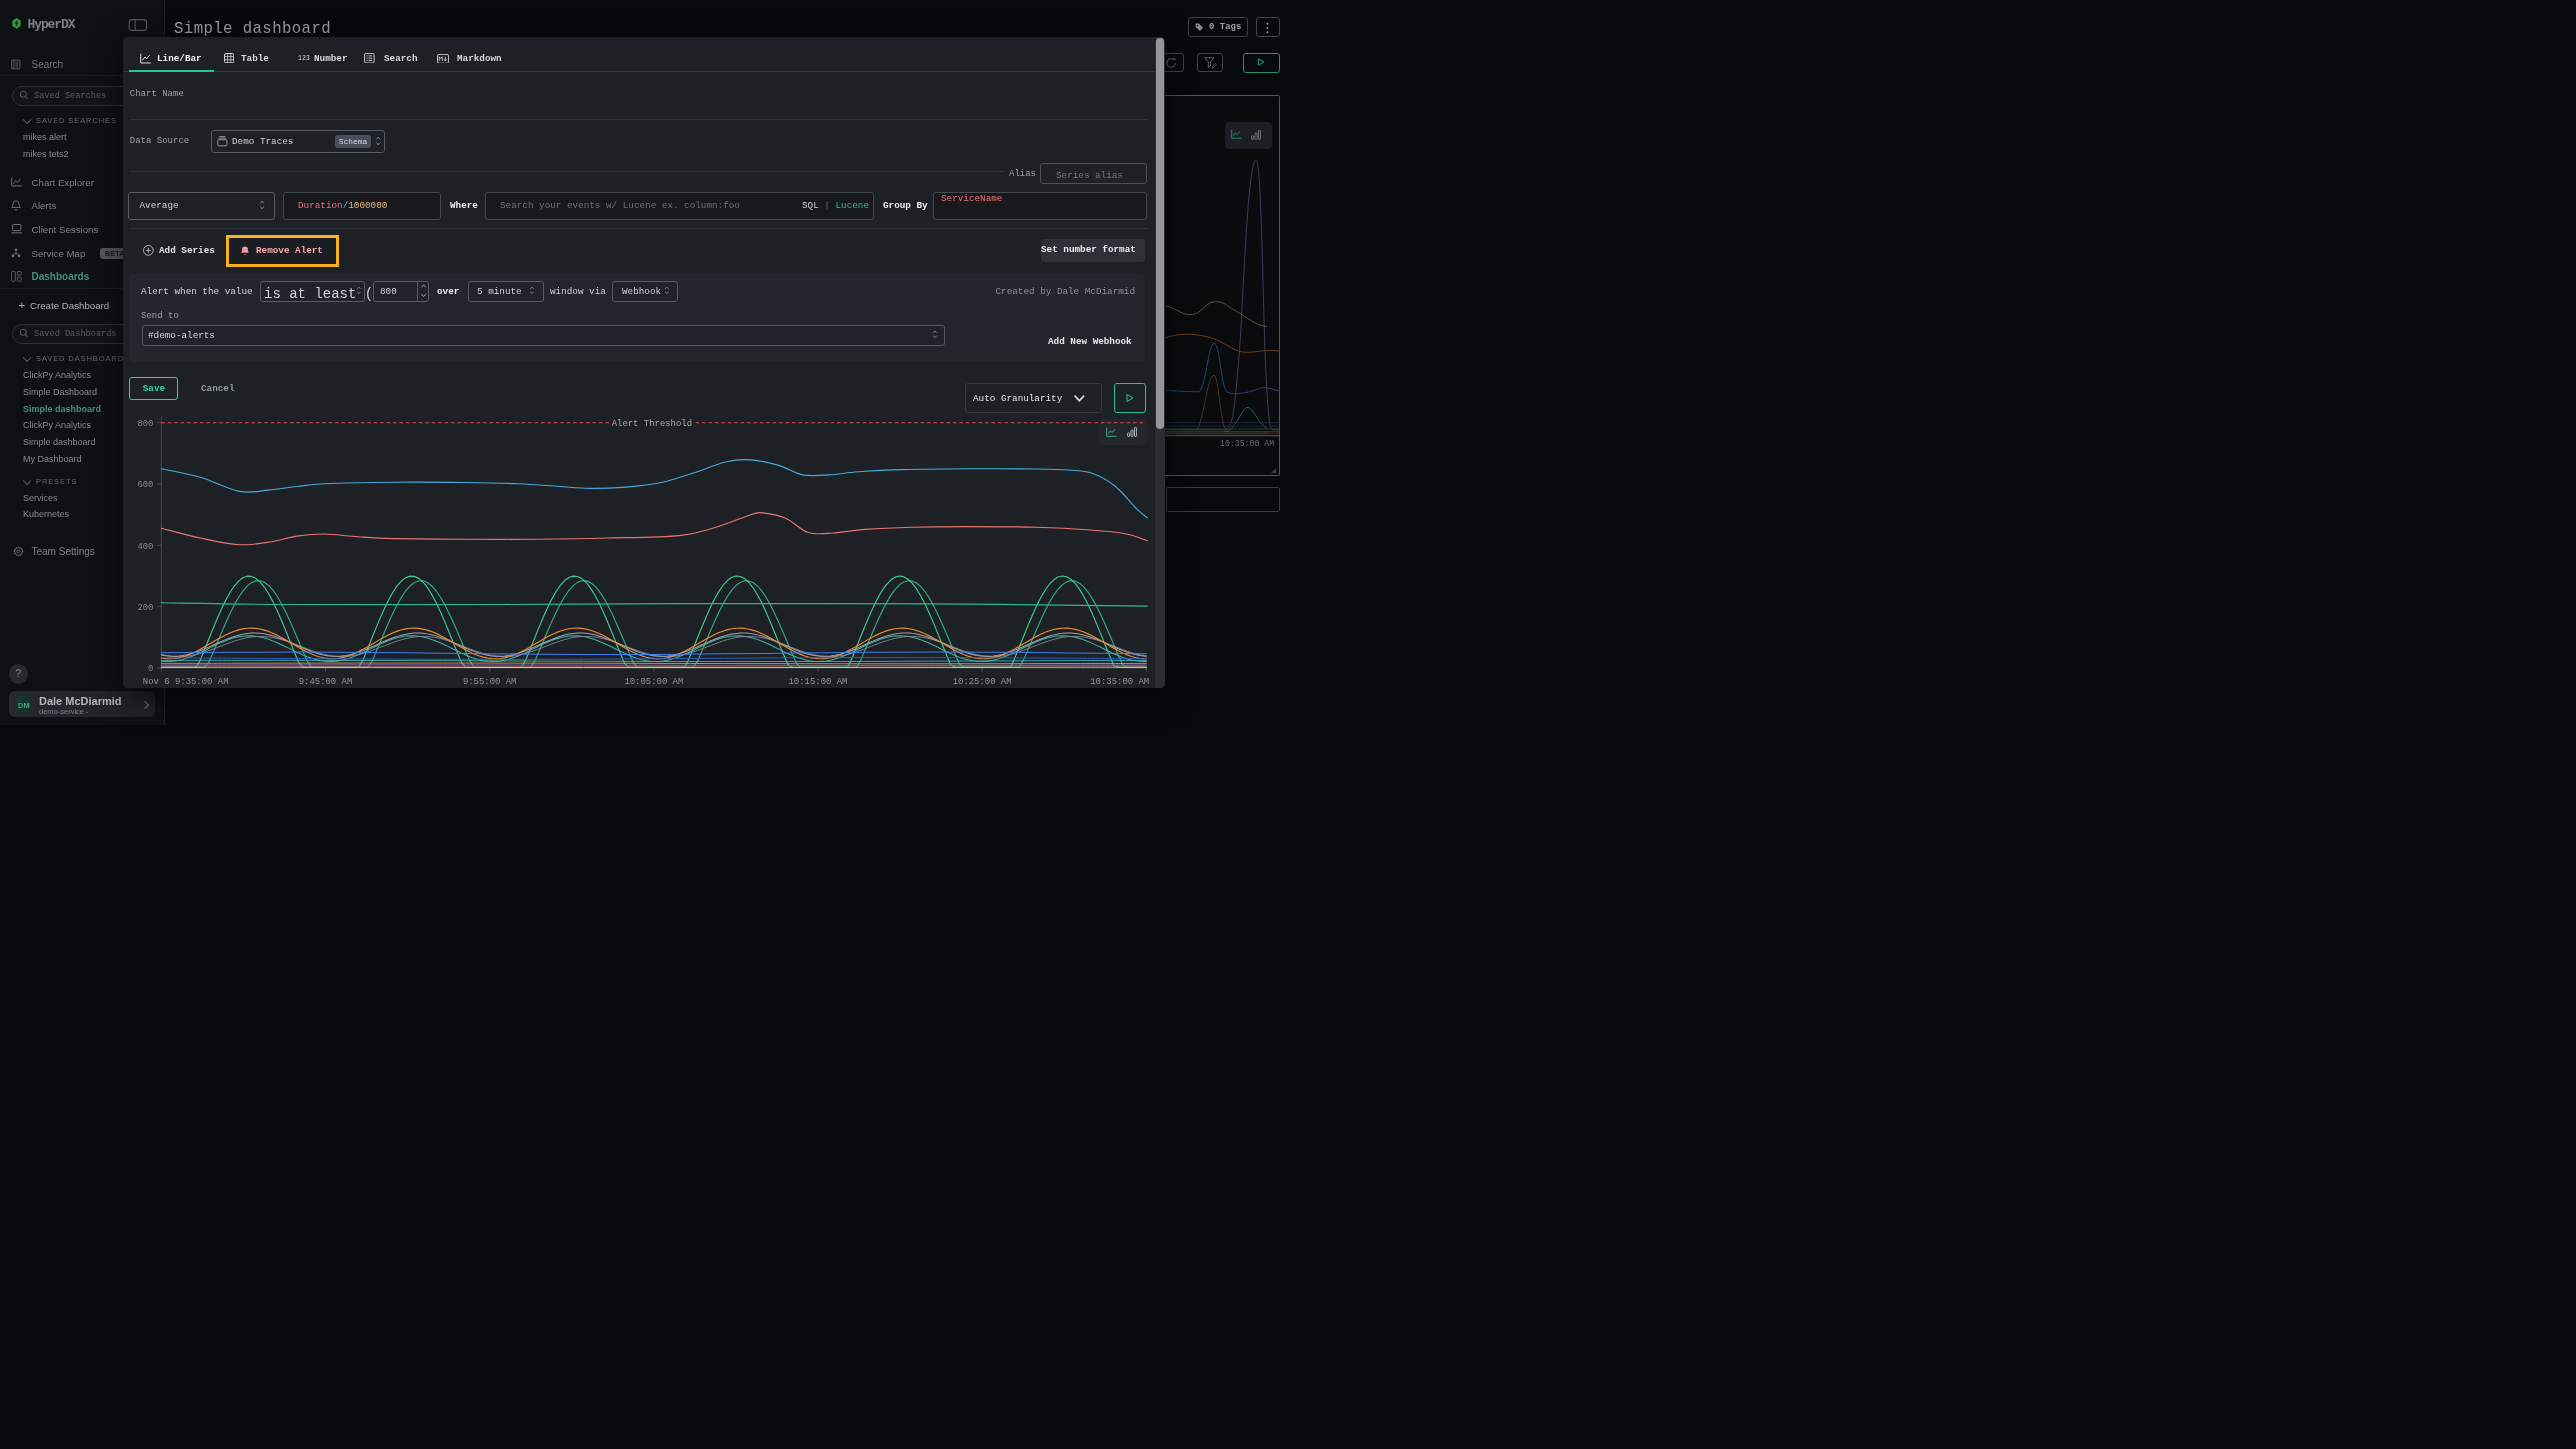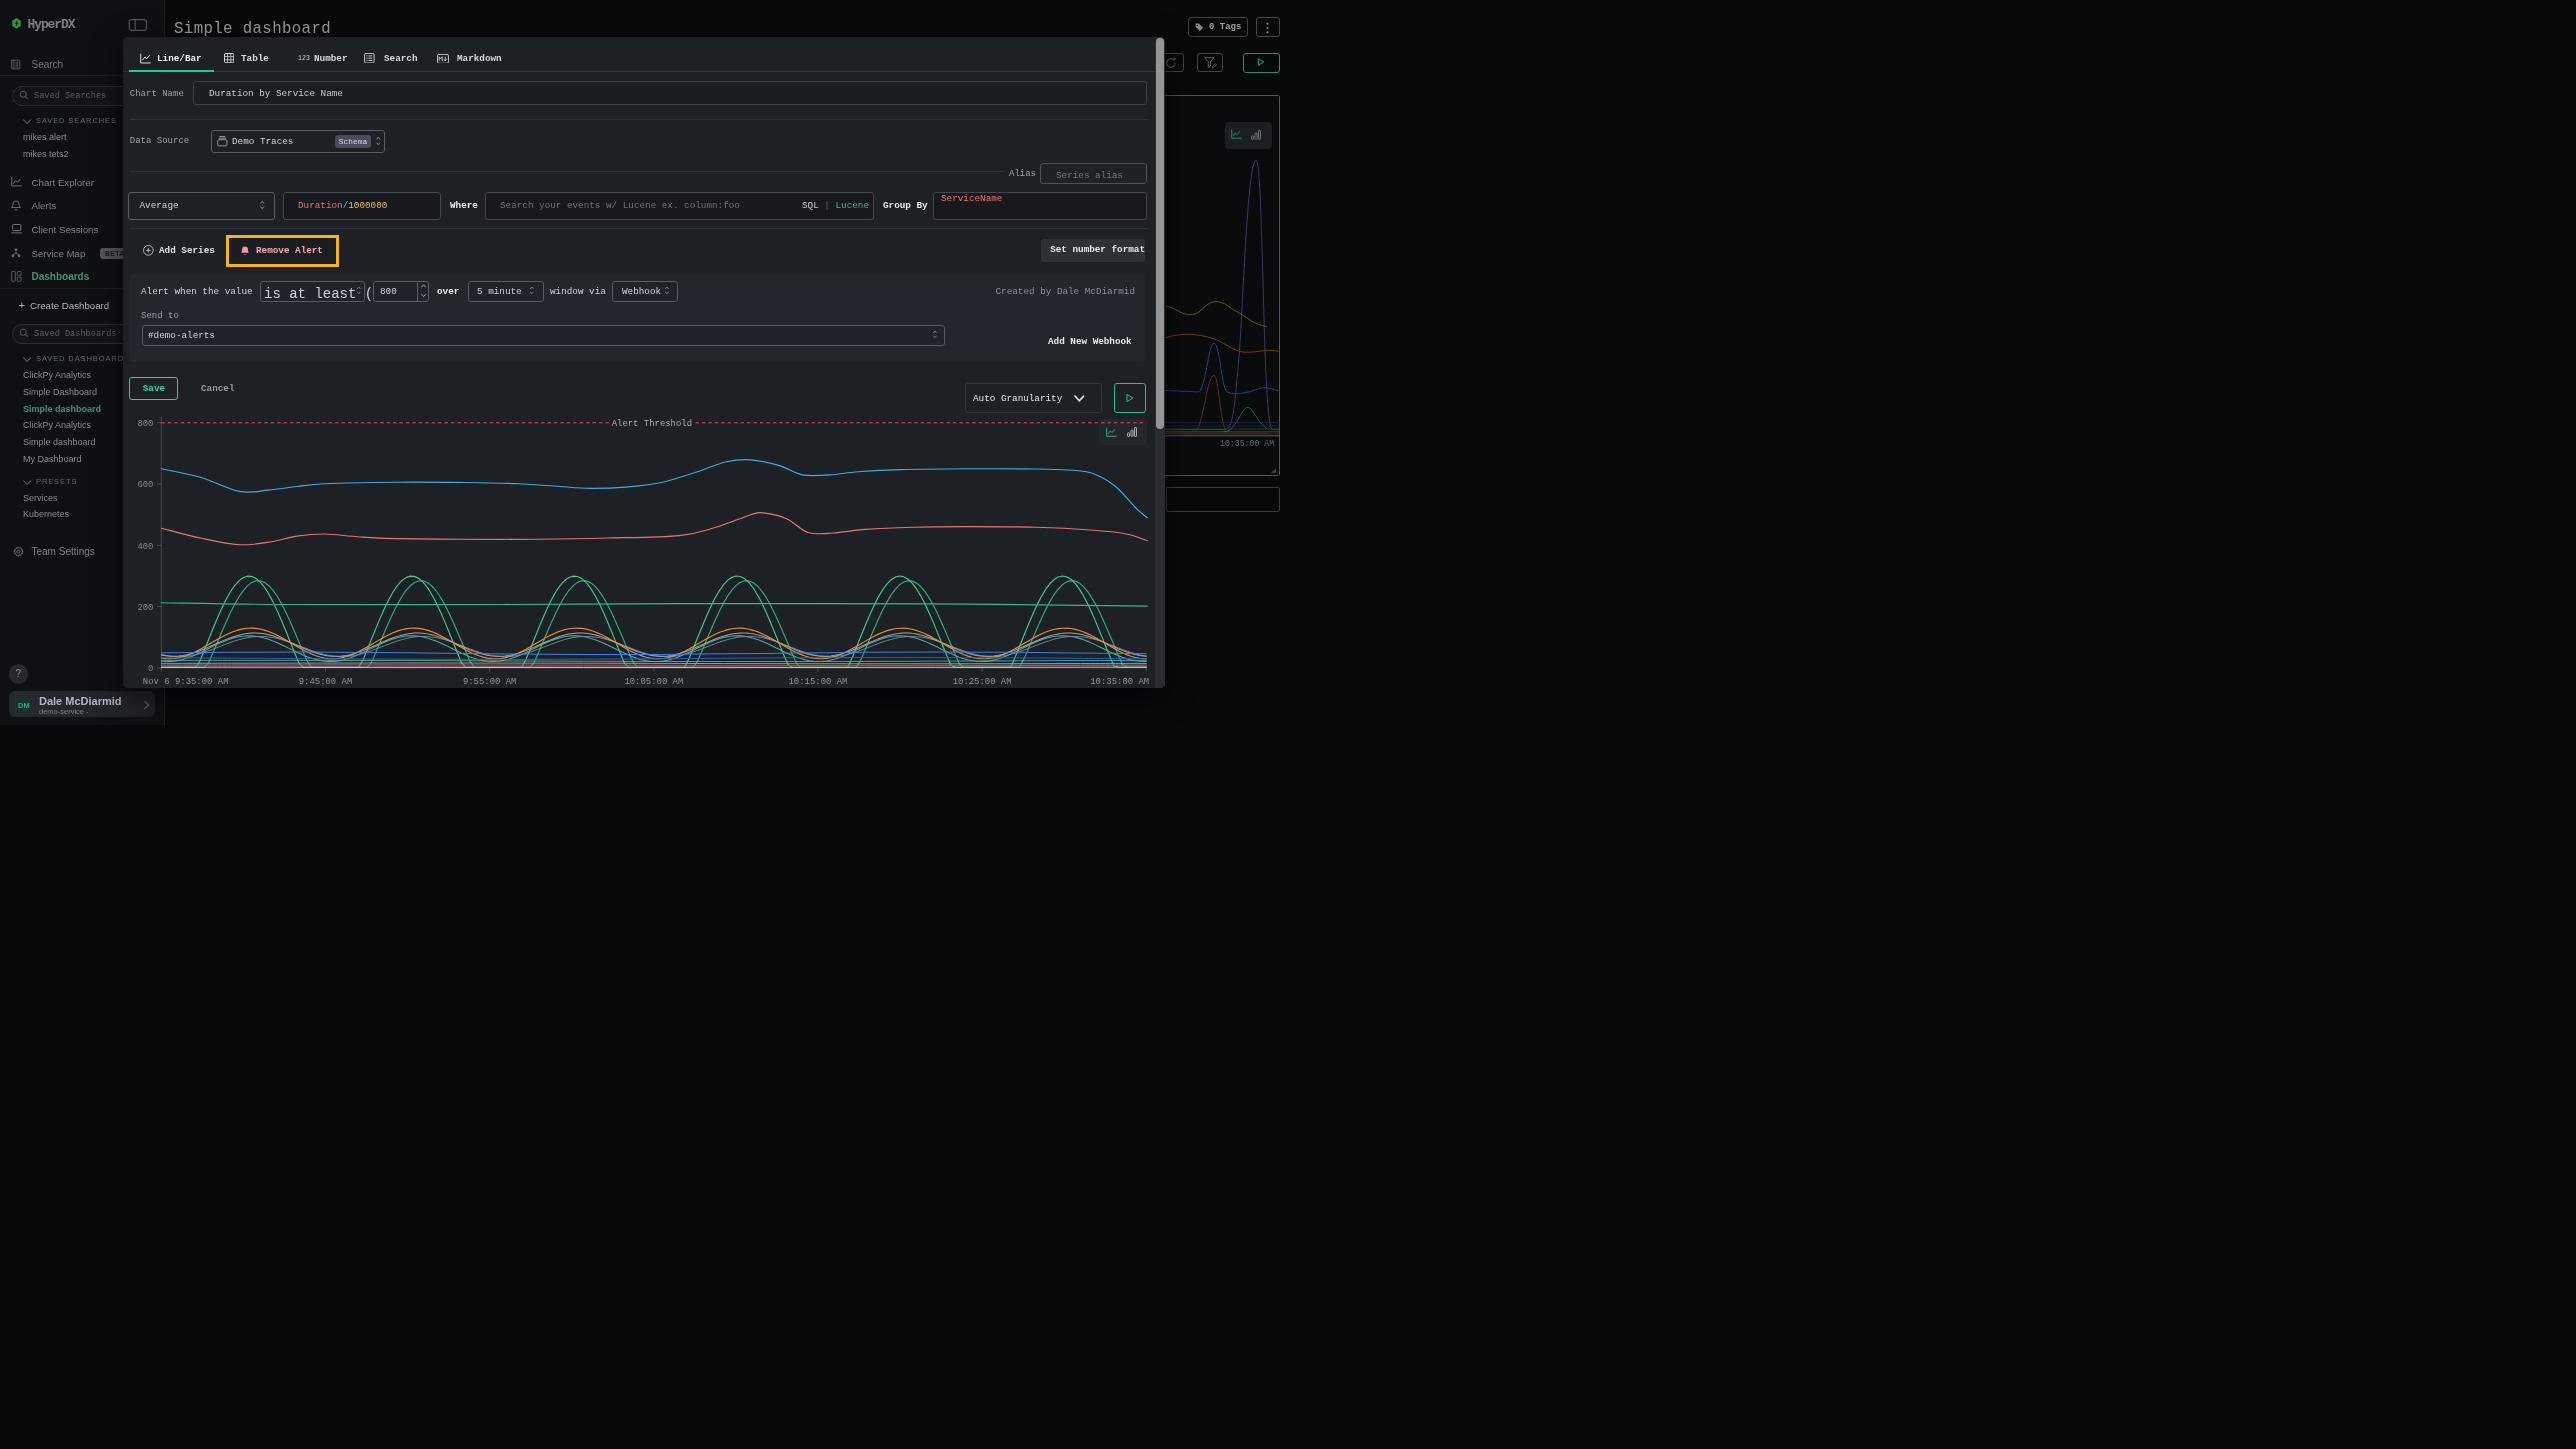--- a/index.html
+++ b/index.html
@@ -201,21 +201,20 @@
   <svg class="icon" style="left:314px;top:16.5px;width:12px;height:9.7px" viewBox="0 0 17 14">
       <rect x="0.6" y="0.6" width="15.8" height="12.8" rx="2" fill="none" stroke="#d6d9dd" stroke-width="1.3"></rect>
       <path d="M3,10 V4 l2.2,2.6 L7.4,4 v6" fill="none" stroke="#d6d9dd" stroke-width="1.2"></path>
       <path d="M11.8,4 v6 m-2,-2.4 l2,2.4 2,-2.4" fill="none" stroke="#d6d9dd" stroke-width="1.2"></path>
     </svg>
   <div class="abs tab" style="left:334px;top:15.7px">Markdown</div>
   <div class="abs" style="left:0;top:34px;width:1032px;height:1.1px;background:#33373d"></div>
   <div class="abs" style="left:6.4px;top:33px;width:85px;height:2.1px;background:#1fc998"></div>
 
   <div class="abs lab" style="left:6.8px;top:52px">Chart Name</div>
-  <div class="abs inp" style="left:70px;top:44px;width:954px;height:24px;border-color:#3c4147;background:#1a1d21"><span style="color:#c6cad0">Duration by Service Name</span></div>
   <div class="abs" style="left:6.8px;top:82px;width:1018px;height:0.7px;background:#2e3238"></div>
 
   <div class="abs lab" style="left:6.8px;top:99px">Data Source</div>
   <div class="abs" style="left:88px;top:93px;width:174px;height:23px;border:0.7px solid #585d65;border-radius:2.9px"></div>
   <svg class="icon" style="left:94px;top:99px;width:10.7px;height:10.7px" viewBox="0 0 15 15">
       <rect x="1" y="5.2" width="13" height="8.6" rx="1.4" fill="none" stroke="#9aa0a6" stroke-width="1.3"></rect>
       <line x1="2.2" y1="3" x2="12.8" y2="3" stroke="#9aa0a6" stroke-width="1.3"></line>
       <line x1="3.4" y1="0.8" x2="11.6" y2="0.8" stroke="#9aa0a6" stroke-width="1.3"></line>
     </svg>
   <div class="abs" style="left:109px;top:99px;font-size:9.3px;color:#ced2d8">Demo Traces</div>
@@ -251,21 +250,21 @@
       <line x1="7.5" y1="4.2" x2="7.5" y2="10.8" stroke="#b9bec4" stroke-width="1.3"></line>
       <line x1="4.2" y1="7.5" x2="10.8" y2="7.5" stroke="#b9bec4" stroke-width="1.3"></line>
     </svg>
   <div class="abs" style="left:36px;top:208px;font-size:9.3px;font-weight:bold;color:#dfe2e6">Add Series</div>
   <div class="abs" style="left:103px;top:198px;width:113px;height:32px;border:3.2px solid #f6b21b;background:#1a1d21"></div>
   <svg class="icon" style="left:117px;top:209px;width:10px;height:10.7px" viewBox="0 0 14 15">
       <path d="M7,0.8 a4.1,4.1 0 0 1 4.1,4.1 c0,2.9 1.1,4 1.6,4.7 h-11.4 c0.5,-0.7 1.6,-1.8 1.6,-4.7 a4.1,4.1 0 0 1 4.1,-4.1 z" fill="#f5989f"></path>
       <path d="M5.5,12 a1.6,1.6 0 0 0 3,0 z" fill="#f5989f"></path>
     </svg>
   <div class="abs" style="left:133px;top:208px;font-size:9.3px;font-weight:bold;color:#f9a8ab">Remove Alert</div>
-  <div class="abs" style="left:918px;top:202px;width:104px;height:22.5px;background:#2e3238;border-radius:2.9px;text-align:right;line-height:22px;font-size:9.3px;font-weight:bold;color:#e8eaed">Set number format</div>
+  <div class="abs" style="left:918px;top:202px;width:104px;height:22.5px;background:#2e3238;border-radius:2.9px;text-align:left;line-height:22px;font-size:9.3px;font-weight:bold;color:#e8eaed">Set number format</div>
 
   <div class="abs" style="left:6.4px;top:237px;width:1016px;height:88px;background:#23262c;border-radius:4.3px"></div>
   <div class="abs" style="left:18px;top:249px;font-size:9.3px;color:#cfd3d8">Alert when the value</div>
   <div class="abs sel" style="left:137px;top:244px;width:105px;height:21px"></div>
   <div class="abs" style="left:141px;top:249px;font-size:14px;color:#ced2d8">is at least (≥)</div>
   <svg class="icon" style="left:233px;top:248px;width:5.7px;height:10.7px" viewBox="0 0 9 17">
       <path d="M2,6.2 L4.5,3.2 L7,6.2" fill="none" stroke="#8f959c" stroke-width="1.3"></path>
       <path d="M2,10.8 L4.5,13.8 L7,10.8" fill="none" stroke="#8f959c" stroke-width="1.3"></path>
     </svg>
   <div class="abs sel" style="left:250px;top:244px;width:56px;height:21px"></div>

